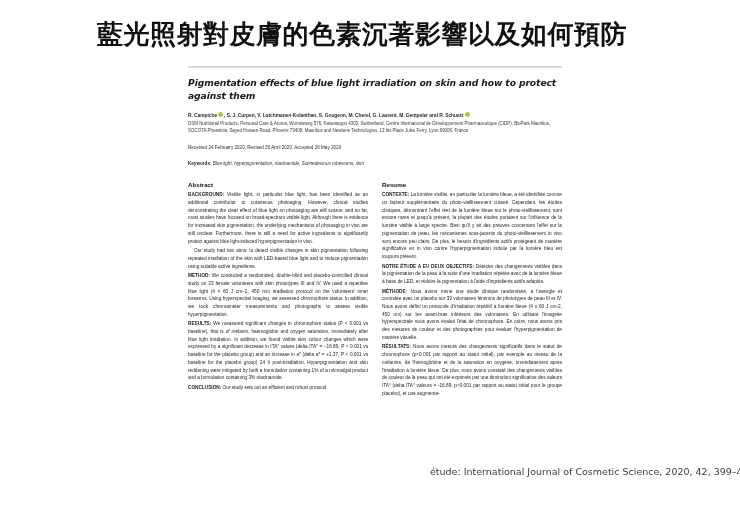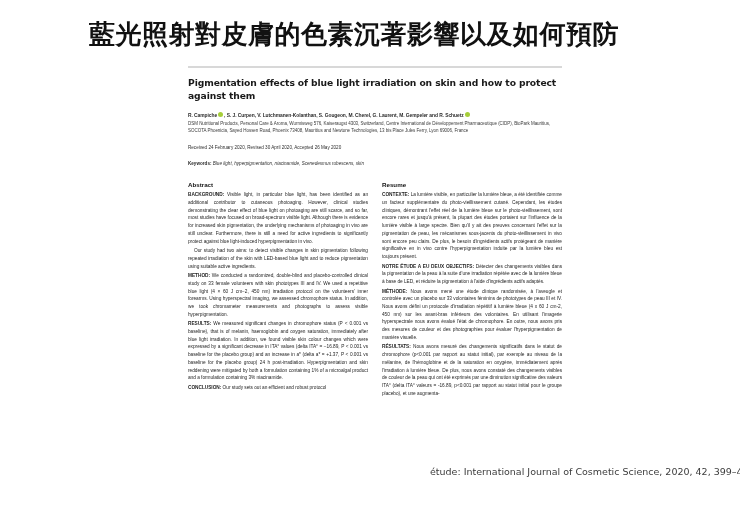--- a/index.html
+++ b/index.html
@@ -22,20 +22,21 @@
     top: 20px;
     left: 0;
     width: 708px;
     text-align: center;
     font-family: "DejaVu Sans", sans-serif;
     font-size: 26px;
     font-weight: bold;
     letter-spacing: 0.5px;
     color: #111111;
     line-height: 1.15;
+    padding-left: 8px;
   }
 
   
   .paper {
     position: absolute;
     top: 66px;
     left: 188px;
     width: 374px;
     height: 412px;
     background: #ffffff;
@@ -49,20 +50,21 @@
   }
 
   .paper-title {
     font-family: "DejaVu Sans", sans-serif;
     font-size: 9.2px;
     font-weight: bold;
     line-height: 1.45;
     color: #1a1a1a;
     letter-spacing: -0.1px;
     margin-bottom: 9px;
+    font-style: italic;
   }
 
   .authors {
     font-size: 4.9px;
     font-weight: bold;
     line-height: 1.5;
     color: #2a2a2a;
     letter-spacing: -0.05px;
     margin-bottom: 1px;
   }

